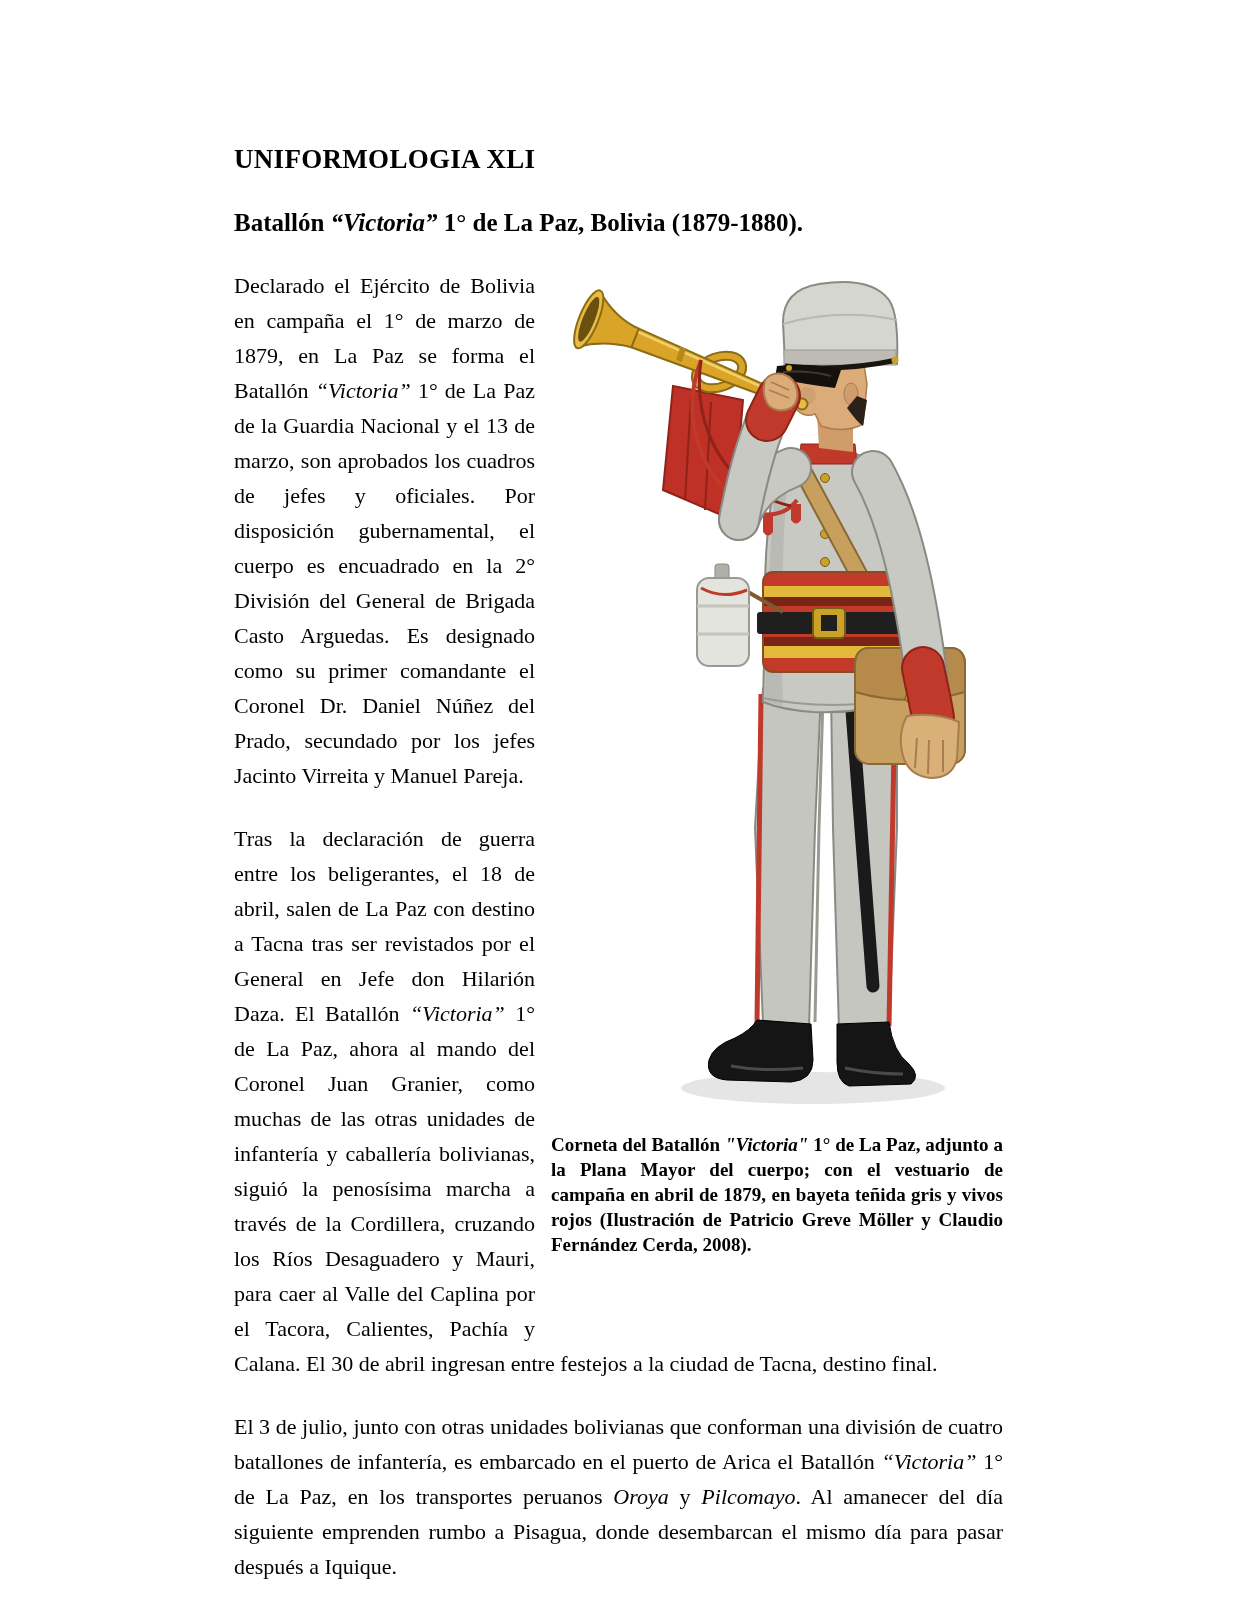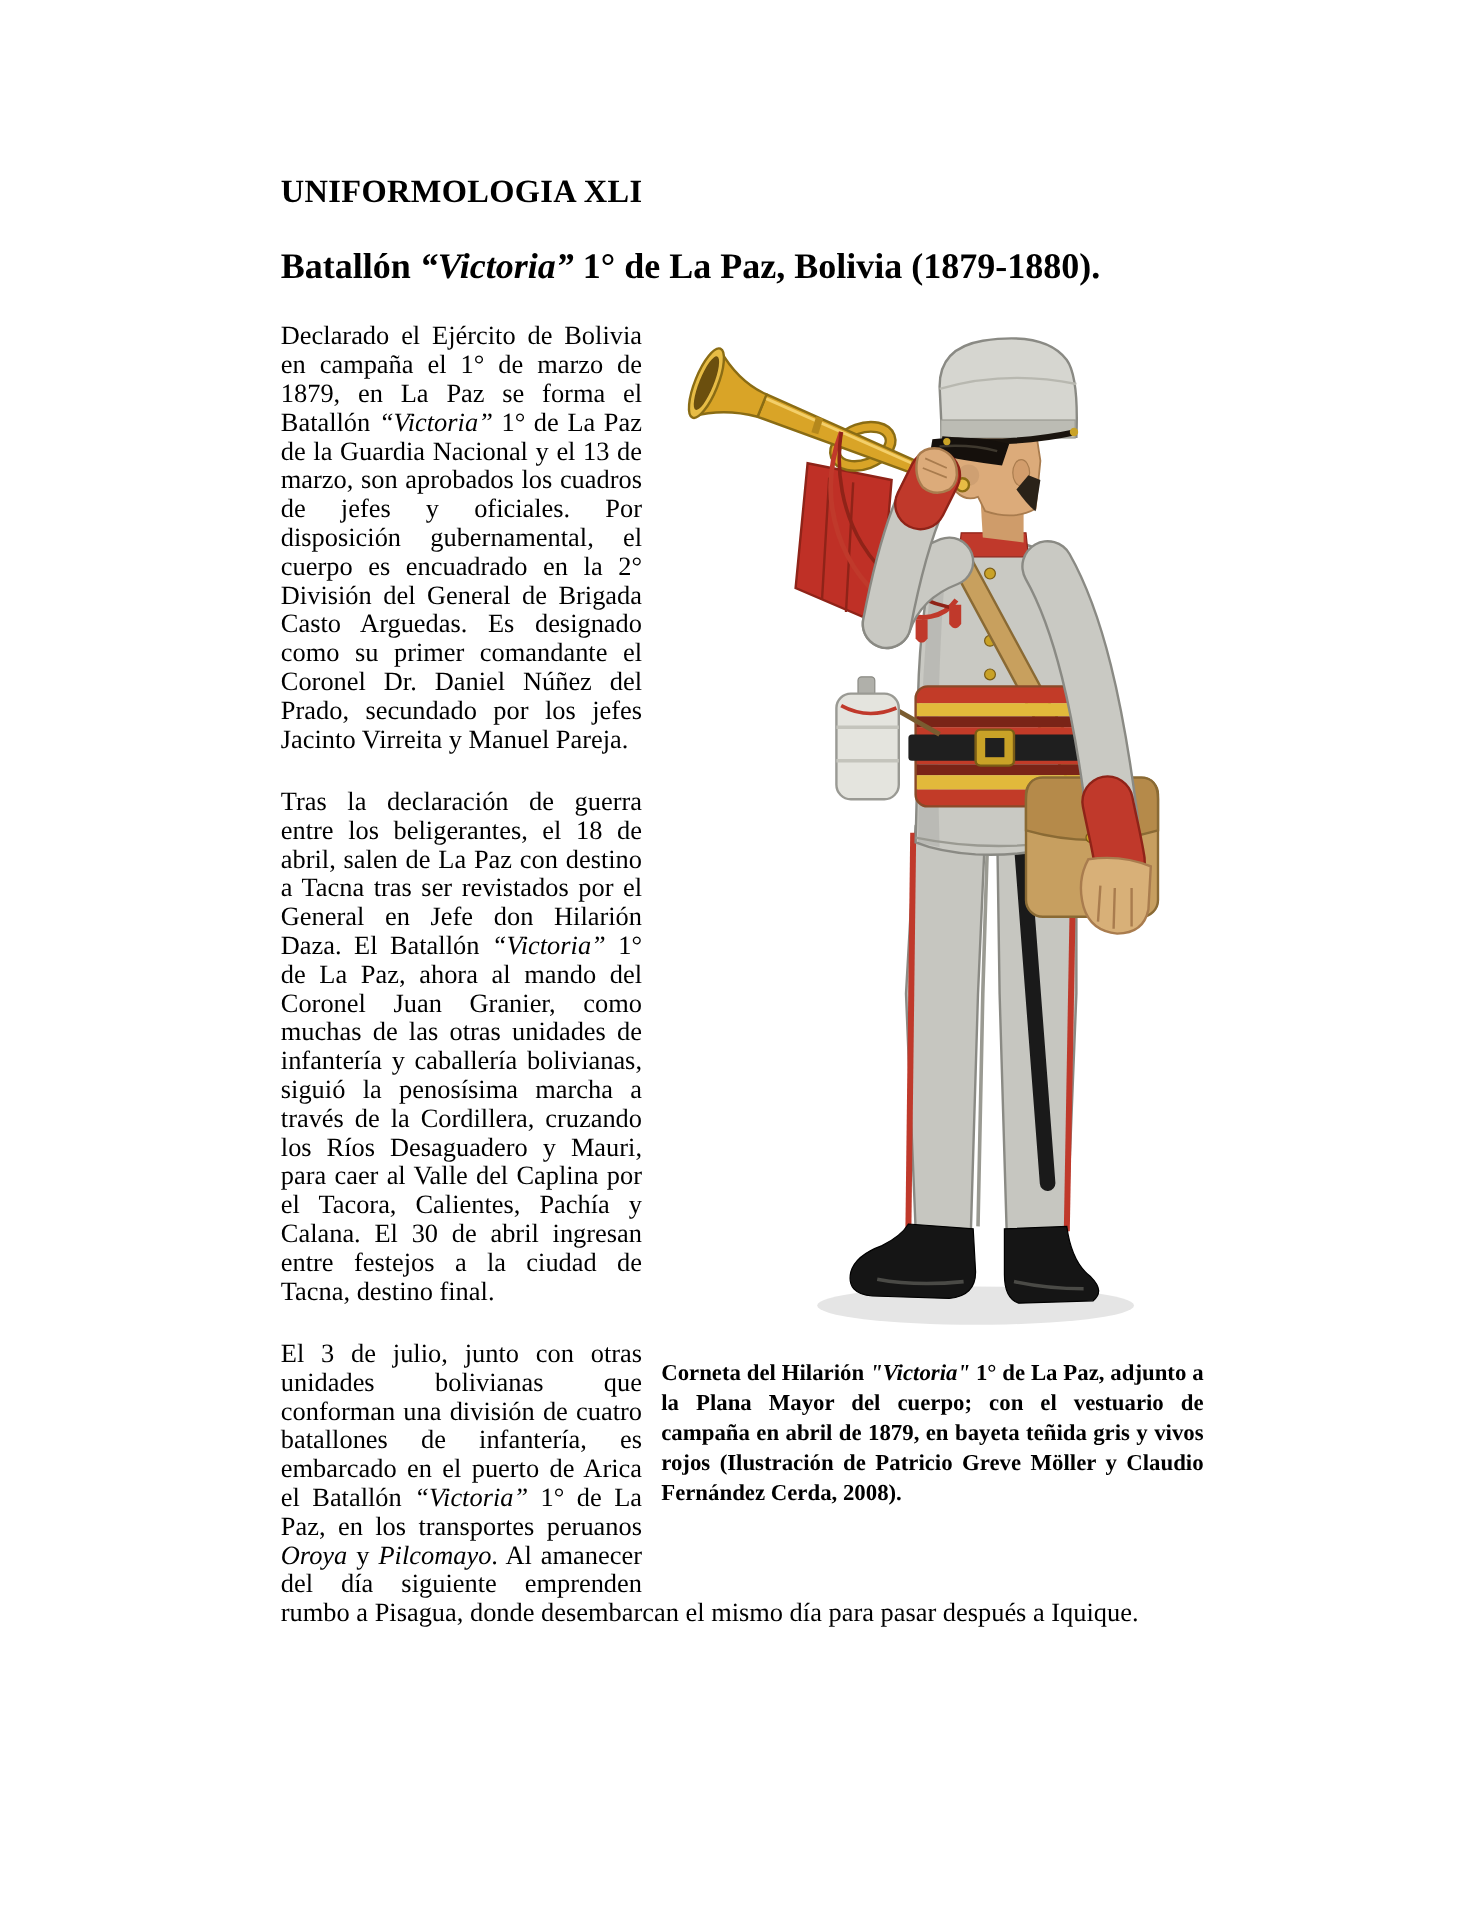--- a/index.html
+++ b/index.html
@@ -8,25 +8,25 @@
     position:relative;
     width:1109px; height:1600px;
     margin:0 auto;
     background:var(--page_bg,#fff);
     color:var(--text,#000);
     font-family:"Liberation Serif","DejaVu Serif",serif;
     padding:142px 170px 0 170px;
     overflow:hidden;
   }
   h1{ font-size:27px; line-height:34px; font-weight:700; margin:0 0 30px 0; letter-spacing:0.3px; }
-  h2{ font-size:30px; line-height:34px; font-weight:700; margin:0 0 28px 0;font-family:Liberation Serif, serif; }
+  h2{ font-size:25px; line-height:34px; font-weight:700; margin:0 0 28px 0;font-family:Liberation Serif, serif; }
   h3{ font-size:24px; line-height:30px; font-weight:700; margin:0 0 26px 0; }
   h2 em{ font-style:italic; }
   .body-flow p{
-    font-size:22px; line-height:24px;
+    font-size:22px; line-height:35px;
     text-align:justify;
     margin:0 0 28px 0;
   }
   .body-flow p em{ font-style:italic; }
   figure.figure{
     float:right;
     width:452px;
     margin:0 0 62px 16px;
   }
   .illustration{ width:452px; height:856px; }
@@ -201,21 +201,21 @@
             <path d="M216,152 C220,144 224,136 228,128" stroke="var(--dark_red,#8f2318)" stroke-width="44" fill="none" stroke-linecap="round"></path>
             <path d="M216,152 C220,144 224,136 228,128" stroke="var(--trim_red,#c0392b)" stroke-width="40" fill="none" stroke-linecap="round"></path>
           </g>
           <g>
             <path d="M214,112 Q210,128 218,138 Q228,146 240,140 Q248,134 246,122 Q244,110 232,106 Q220,104 214,112 Z" fill="var(--skin,#dcab7a)" stroke="var(--skin_shade,#a97c4e)" stroke-width="2"></path>
             <path d="M220,114 L238,122 M218,122 L238,130" stroke="var(--skin_shade,#a97c4e)" stroke-width="1.5" fill="none"></path>
           </g>
 
         </svg>
       </div>
-      <figcaption><span>Corneta del Hilarión </span><em>"Victoria"</em><span> 1° de La Paz, adjunto a la Plana Mayor del cuerpo; con el vestuario de campaña en abril de 1879, en bayeta teñida gris y vivos rojos (Ilustración de Patricio Greve Möller y Claudio Fernández Cerda, 2008).</span></figcaption>
+      <figcaption><span>Corneta del Batallón </span><em>"Victoria"</em><span> 1° de La Paz, adjunto a la Plana Mayor del cuerpo; con el vestuario de campaña en abril de 1879, en bayeta teñida gris y vivos rojos (Ilustración de Patricio Greve Möller y Claudio Fernández Cerda, 2008).</span></figcaption>
     </figure>
 
     <p><span>Declarado el Ejército de Bolivia en campaña el 1° de marzo de 1879, en La Paz se forma el Batallón </span><em>“Victoria”</em><span> 1° de La Paz de la Guardia Nacional y el 13 de marzo, son aprobados los cuadros de jefes y oficiales. Por disposición gubernamental, el cuerpo es encuadrado en la 2° División del General de Brigada Casto Arguedas. Es designado como su primer comandante el Coronel Dr. Daniel Núñez del Prado, secundado por los jefes Jacinto Virreita y Manuel Pareja.</span></p>
 
 
     <p><span>Tras la declaración de guerra entre los beligerantes, el 18 de abril, salen de La Paz con destino a Tacna tras ser revistados por el General en Jefe don Hilarión Daza. El Batallón </span><em>“Victoria”</em><span> 1° de La Paz, ahora al mando del Coronel Juan Granier, como muchas de las otras unidades de infantería y caballería bolivianas, siguió la penosísima marcha a través de la Cordillera, cruzando los Ríos Desaguadero y Mauri, para caer al Valle del Caplina por el Tacora, Calientes, Pachía y Calana. El 30 de abril ingresan entre festejos a la ciudad de Tacna, destino final.</span></p>
 
     <p><span>El 3 de julio, junto con otras unidades bolivianas que conforman una división de cuatro batallones de infantería, es embarcado en el puerto de Arica el Batallón </span><em>“Victoria”</em><span> 1° de La Paz, en los transportes peruanos </span><em>Oroya</em><span> y </span><em>Pilcomayo</em><span>. Al amanecer del día siguiente emprenden rumbo a Pisagua, donde desembarcan el mismo día para pasar después a Iquique.</span></p>
 
   </div>

